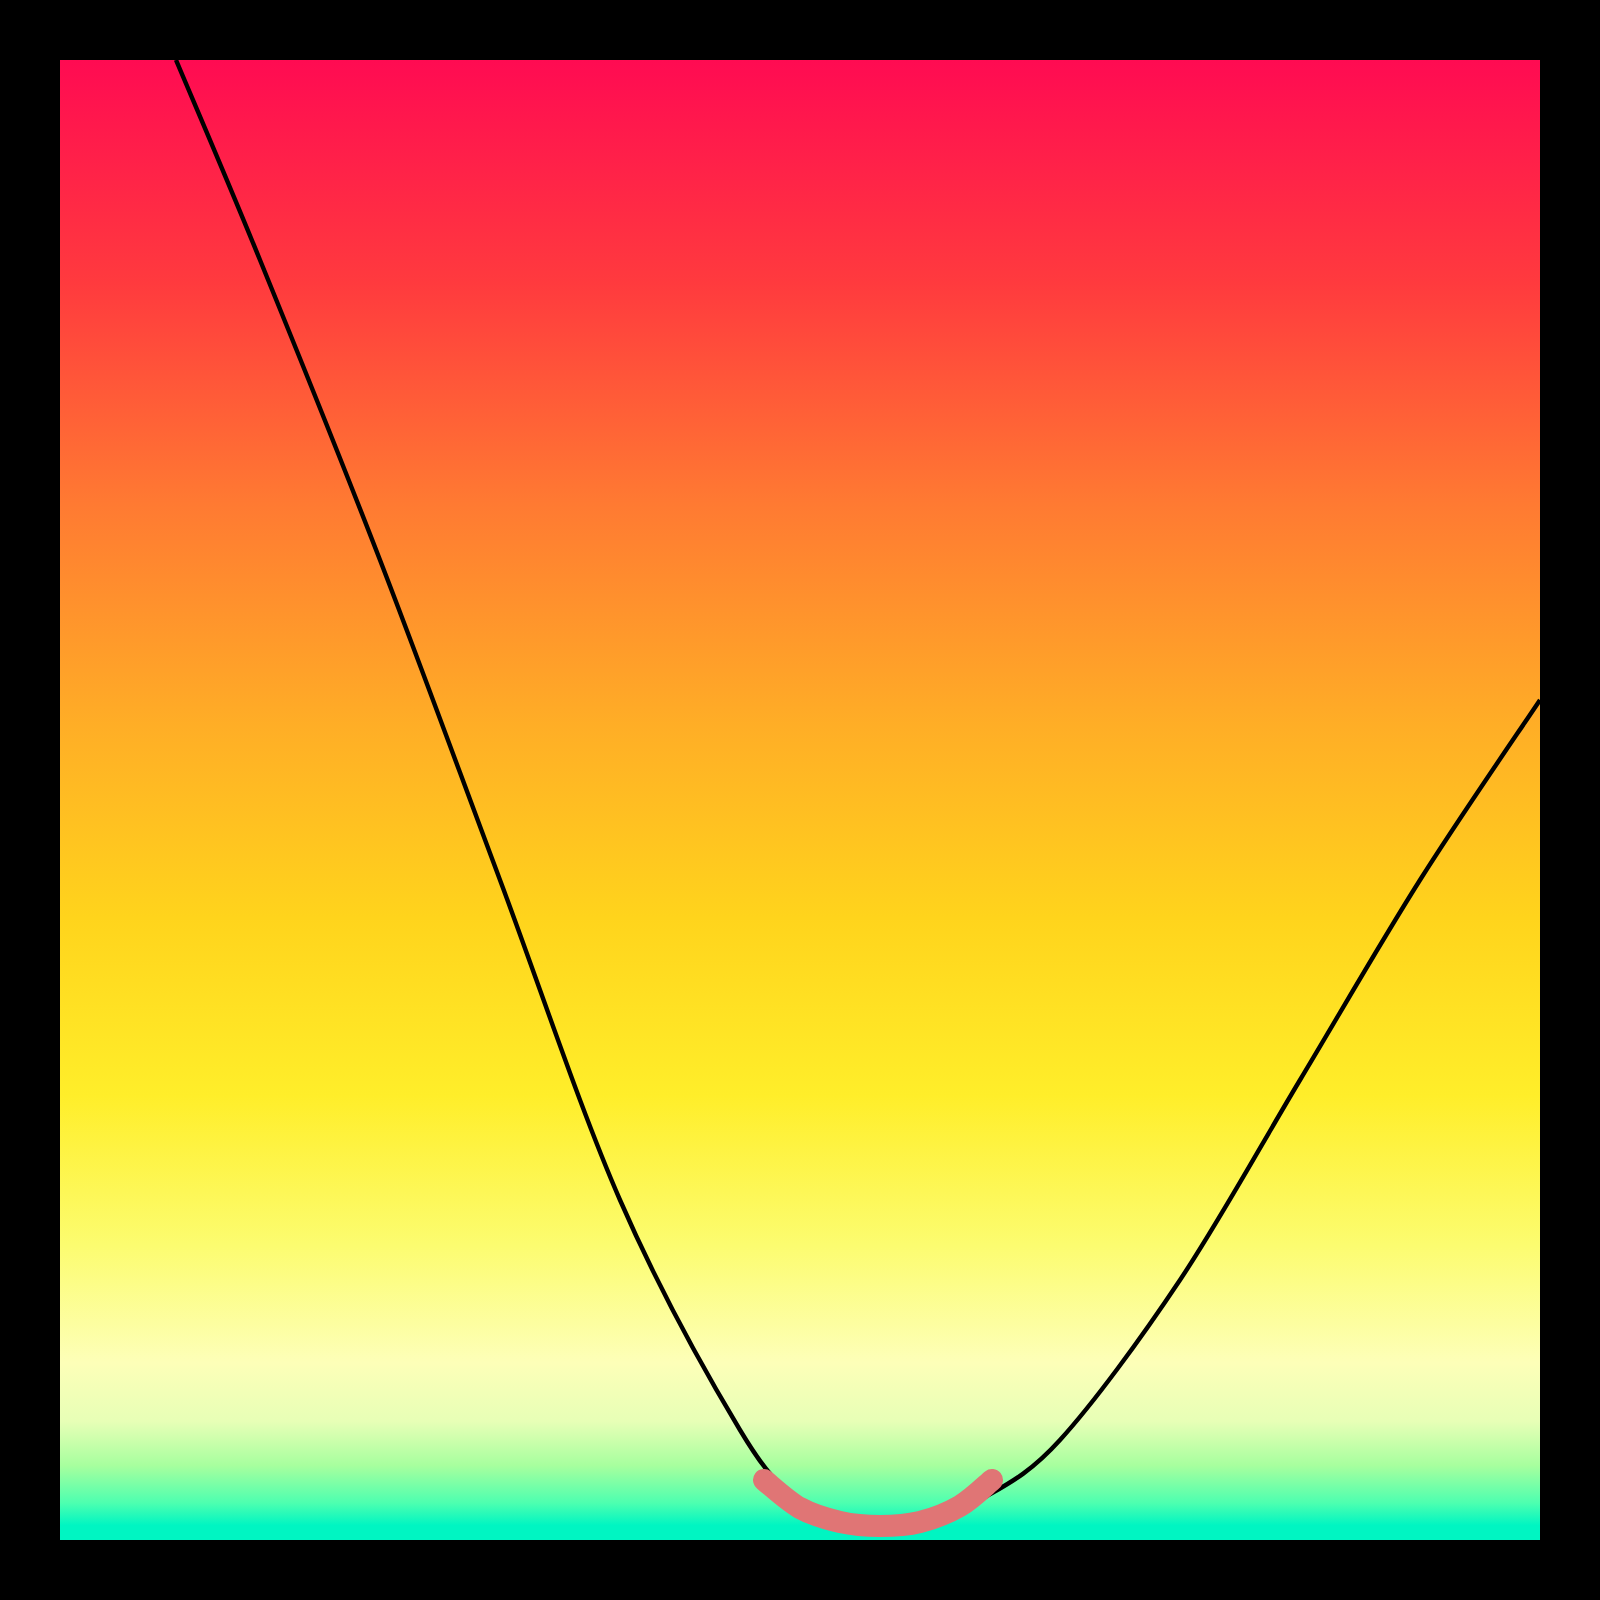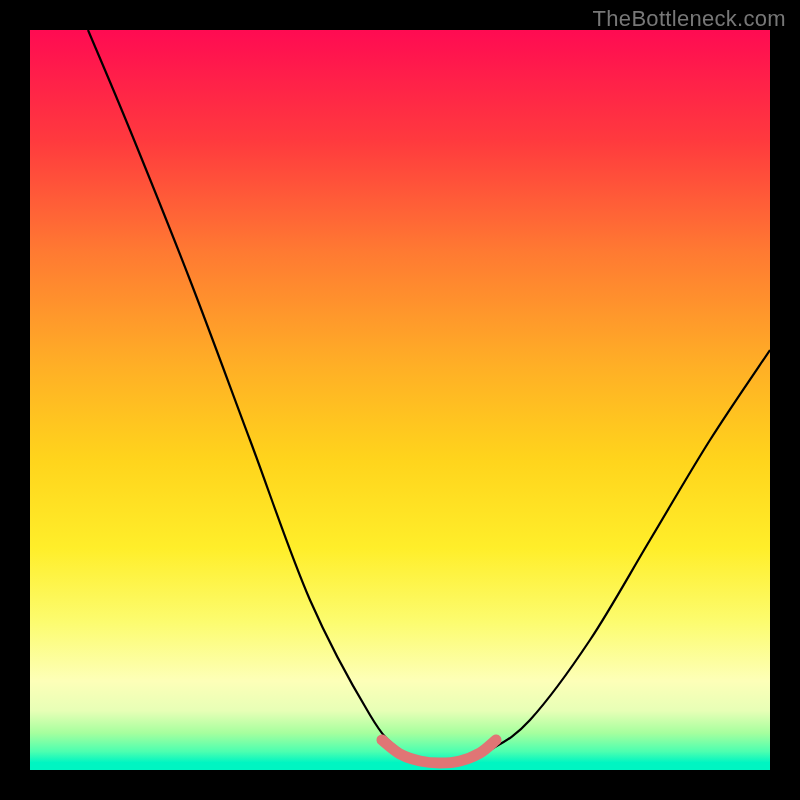--- a/index.html
+++ b/index.html
@@ -68,21 +68,20 @@
     stroke: #e07575;
     stroke-width: 11;
     stroke-linecap: round;
     stroke-linejoin: round;
   }
 </style>
 </head>
 <body>
 
 <div class="frame">
-  <div class="watermark">TheBottleneck.com</div>
   <div class="plot">
     <div class="gradient"></div>
     <svg class="curve" viewBox="0 0 740 740" preserveAspectRatio="none">
       <path id="main-curve" class="curve-main" d="M 58 0 C 65 16.666666666666668, 83 58.333333333333336, 100 100 C 117 141.66666666666666, 140 198.33333333333334, 160 250 C 180 301.6666666666667, 200 356.6666666666667, 220 410 C 240 463.3333333333333, 260 524.1666666666666, 280 570 C 300 615.8333333333334, 325 660, 340 685 C 355 710, 360 712.1666666666666, 370 720 C 380 727.8333333333334, 390 730, 400 732 C 410 734, 420 734, 430 732 C 440 730, 448.3333333333333 727, 460 720 C 471.6666666666667 713, 483.3333333333333 708.3333333333334, 500 690 C 516.6666666666666 671.6666666666666, 540 640, 560 610 C 580 580, 600 543.3333333333334, 620 510 C 640 476.6666666666667, 660 441.6666666666667, 680 410 C 700 378.3333333333333, 730 335, 740 320"></path>
       <path id="red-curve" class="curve-red" d="M 352 710 C 355 712.3333333333334, 363.6666666666667 720.5, 370 724 C 376.3333333333333 727.5, 383.3333333333333 729.5, 390 731 C 396.6666666666667 732.5, 403.3333333333333 733, 410 733 C 416.6666666666667 733, 423.3333333333333 732.6666666666666, 430 731 C 436.6666666666667 729.3333333333334, 444 726.5, 450 723 C 456 719.5, 463.3333333333333 712.1666666666666, 466 710"></path>
     </svg>
   </div>
 </div>
 
 </body></html>

